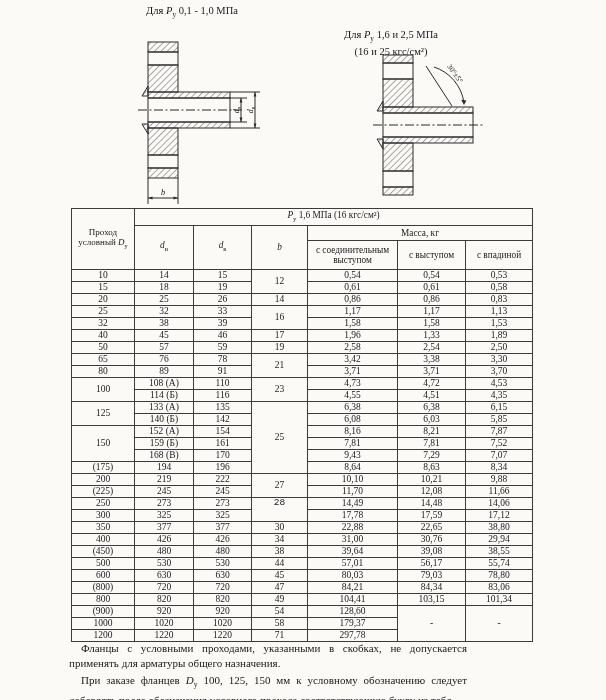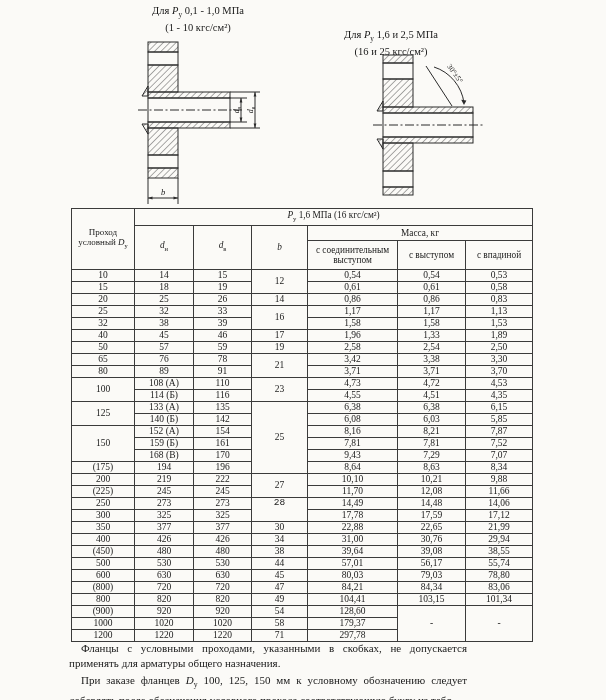--- a/index.html
+++ b/index.html
@@ -25,23 +25,22 @@
   .footer{position:absolute;left:53px;top:641px;width:414px;font-size:11px;
           line-height:14.6px;text-align:justify;}
   .footer p{margin:0 0 3px 16px;text-indent:12px;}
   svg text{font-family:"Liberation Serif","DejaVu Serif",serif;}
 </style>
 </head>
 <body>
 
 <div id="page">
 
-  <div class="caption" style="left:108px;top:4px;width:180px">
+  <div class="caption" style="left:102px;top:4px;width:180px">
     <div><span>Для </span><i>Р</i><sub>у</sub><span> 0,1 - 1,0 МПа</span></div>
-    <div>(1 - 10 кгс/см²)</div>
   </div>
   <div class="caption" style="left:301px;top:28px;width:180px">
     <div><span>Для </span><i>Р</i><sub>у</sub><span> 1,6 и 2,5 МПа</span></div>
     <div>(16 и 25 кгс/см²)</div>
   </div>
 
   <svg class="draw" style="left:110px;top:38px" width="155" height="172" viewBox="0 0 155 172">
     <defs>
       <pattern id="hA" patternUnits="userSpaceOnUse" width="4.5" height="4.5" patternTransform="rotate(45)">
         <line x1="0" y1="0" x2="0" y2="4.5" stroke="#474747" stroke-width="0.9"></line>
@@ -314,21 +313,21 @@
             <td>17,59</td>
             <td>17,12</td>
           </tr>
           <tr>
             <td>350</td>
             <td>377</td>
             <td>377</td>
             <td>30</td>
             <td>22,88</td>
             <td>22,65</td>
-            <td>21,99</td>
+            <td>38,80</td>
           </tr>
           <tr>
             <td>400</td>
             <td>426</td>
             <td>426</td>
             <td>34</td>
             <td>31,00</td>
             <td>30,76</td>
             <td>29,94</td>
           </tr>

